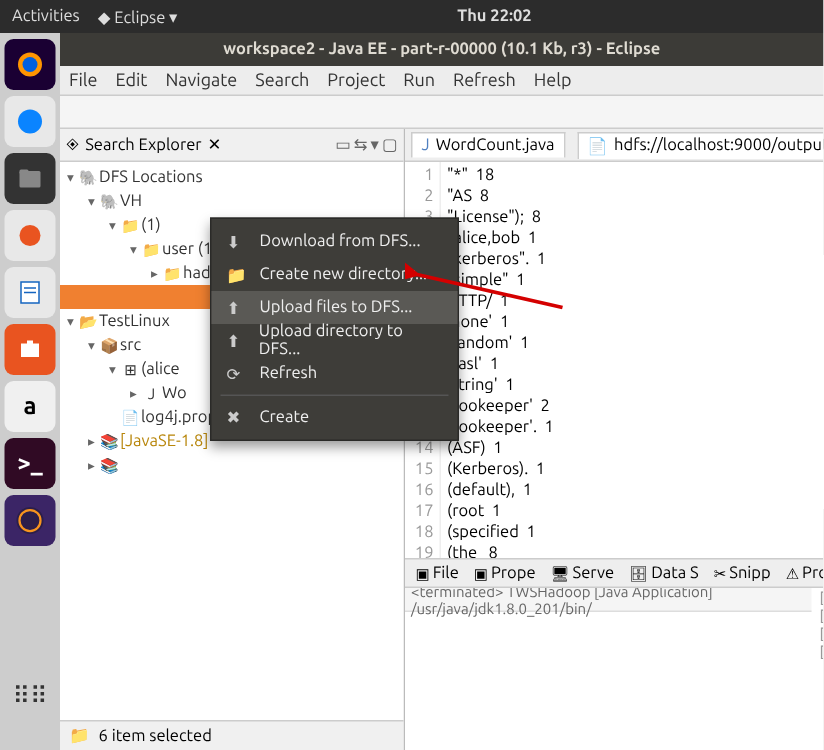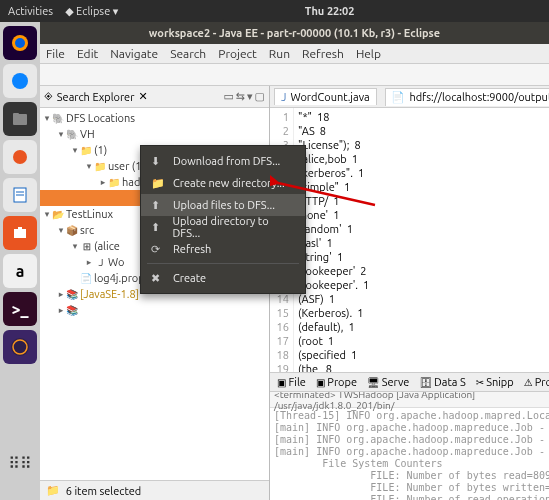--- a/index.html
+++ b/index.html
@@ -41,21 +41,21 @@
 .editor-tabs { height: 22px; background: #eee; border-bottom: 1px solid #ccc; display: flex; align-items: center; padding: 0 4px; gap: 8px; }
 .editor-tabs .tab { background: #fff; border: 1px solid #ccc; border-bottom: none; padding: 2px 6px; display: flex; align-items: center; gap: 4px; font-size: 11px; white-space: nowrap; }
 .editor { flex: 1; background: #fff; display: flex; overflow: hidden; font-family: "DejaVu Sans Mono", monospace; font-size: 11px; }
 .gutter { width: 24px; background: #fff; color: #999; text-align: right; padding: 2px 4px 0 0; line-height: 14px; border-right: 1px solid #eee; }
 .code { flex: 1; padding: 2px 4px 0 4px; line-height: 14px; color: #000; white-space: pre; overflow: hidden; }
 .hl { background: #c8c8c8; display: block; }
 
 .views { height: 20px; background: #eee; border-top: 1px solid #ccc; border-bottom: 1px solid #ccc; display: flex; align-items: center; gap: 4px; padding: 0 4px; overflow: hidden; }
 .views .vtab { display: flex; align-items: center; gap: 2px; font-size: 10px; padding: 1px 2px; border: 1px solid transparent; white-space: nowrap; }
 
-.console { height: 108px; background: #fff; display: flex; flex-direction: column; overflow: hidden; }
+.console { height: 108px; background: #fff; display: flex; flex-direction: row; overflow: hidden; }
 .console .chead { height: 16px; background: #f5f5f5; border-bottom: 1px solid #ddd; display: flex; align-items: center; padding: 0 4px; font-size: 10px; color: #666; }
 .console .cbody { flex: 1; font-family: "DejaVu Sans Mono", monospace; font-size: 10px; line-height: 12px; padding: 2px 4px; white-space: pre; overflow: hidden; color: #999; }
 
 .ctx-menu { position: absolute; left: 140px; top: 145px; width: 166px; background: #3e3d39; border: 1px solid #2a2a28; box-shadow: 0 4px 8px rgba(0,0,0,0.4); padding: 4px 0; z-index: 50; }
 .ctx-menu .item { height: 22px; display: flex; align-items: center; padding: 0 10px; gap: 8px; color: #eee; font-size: 11px; }
 .ctx-menu .item.hl { background: #5a5955; }
 .ctx-menu .item .mic { width: 14px; font-size: 11px; color: #ccc; }
 .ctx-menu .sep { height: 1px; background: #555; margin: 3px 6px; }
 
 .arrow { position: absolute; left: 270px; top: 175px; z-index: 60; pointer-events: none; }

